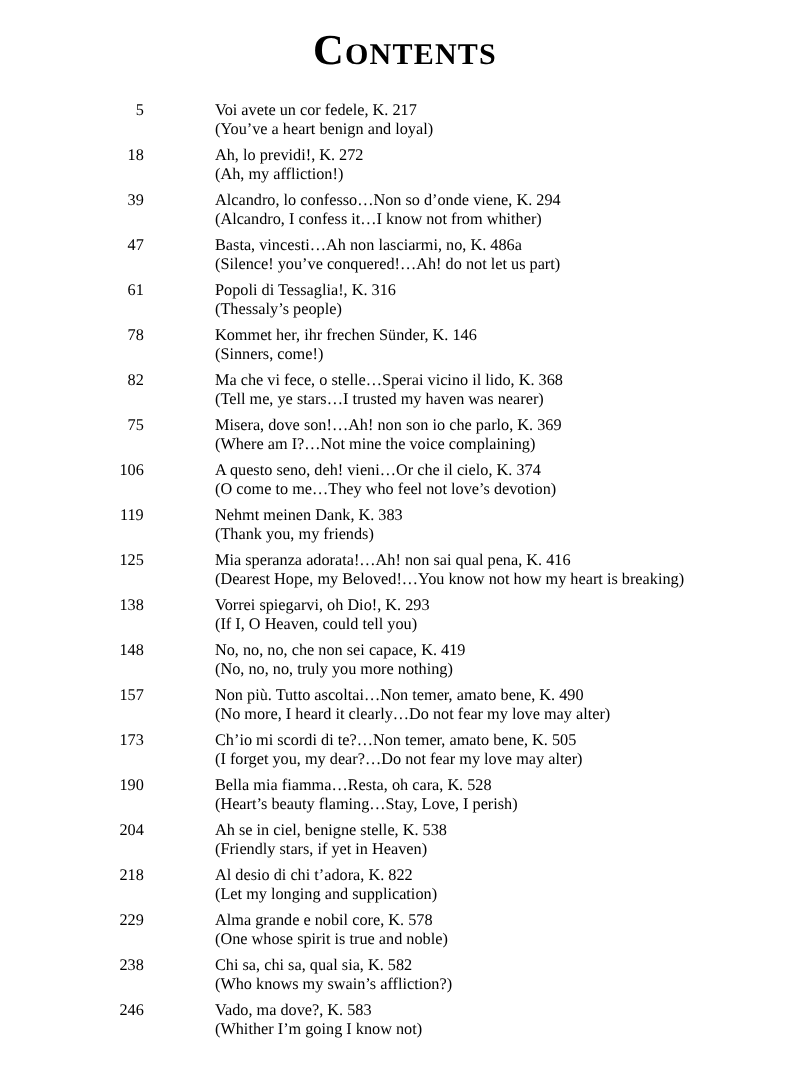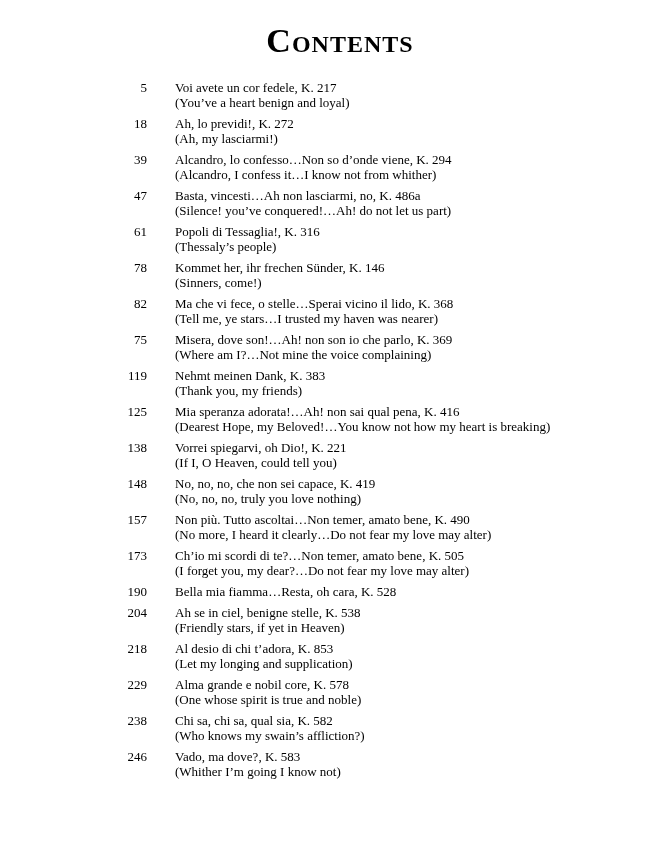--- a/index.html
+++ b/index.html
@@ -10,21 +10,20 @@
   .page {
     position: relative;
     width: 648px;
     height: 864px;
     background: #ffffff;
     color: #000000;
     font-family: "Liberation Serif", "DejaVu Serif", serif;
     overflow: hidden;
     box-sizing: border-box;
     padding-top: 24px;
-    padding-left: 32px;
   }
   .page-title {
     text-align: center;
     font-variant: small-caps;
     text-transform: lowercase;
     font-size: 34px;
     font-weight: 600;
     letter-spacing: 1px;
     line-height: 1;
     margin-bottom: 22px;
@@ -41,21 +40,21 @@
     margin-bottom: 6px;
     font-size: 13px;
     line-height: 15px;
   }
   .entry .num {
     width: 115px;
     text-align: right;
     flex: 0 0 115px;
   }
   .entry .text {
-    margin-left: 28px;
+    margin-left: 57px;
     max-width: 440px;
   }
   .entry .title {
     display: block;
   }
   .entry .subtitle {
     display: block;
   }
 </style>
 </head>
@@ -70,21 +69,21 @@
     <div class="text">
       <span class="title">Voi avete un cor fedele, K. 217</span>
       <span class="subtitle">(You’ve a heart benign and loyal)</span>
     </div>
   </div>
 
   <div class="entry">
     <div class="num">18</div>
     <div class="text">
       <span class="title">Ah, lo previdi!, K. 272</span>
-      <span class="subtitle">(Ah, my lasciarmi!)</span>
+      <span class="subtitle">(Ah, my affliction!)</span>
     </div>
   </div>
 
   <div class="entry">
     <div class="num">39</div>
     <div class="text">
       <span class="title">Alcandro, lo confesso…Non so d’onde viene, K. 294</span>
       <span class="subtitle">(Alcandro, I confess it…I know not from whither)</span>
     </div>
   </div>
@@ -122,50 +121,57 @@
   </div>
 
   <div class="entry">
     <div class="num">75</div>
     <div class="text">
       <span class="title">Misera, dove son!…Ah! non son io che parlo, K. 369</span>
       <span class="subtitle">(Where am I?…Not mine the voice complaining)</span>
     </div>
   </div>
 
+  <div class="entry">
+    <div class="num">106</div>
+    <div class="text">
+      <span class="title">A questo seno, deh! vieni…Or che il cielo, K. 374</span>
+      <span class="subtitle">(O come to me…They who feel not love’s devotion)</span>
+    </div>
+  </div>
 
   <div class="entry">
     <div class="num">119</div>
     <div class="text">
       <span class="title">Nehmt meinen Dank, K. 383</span>
       <span class="subtitle">(Thank you, my friends)</span>
     </div>
   </div>
 
   <div class="entry">
     <div class="num">125</div>
     <div class="text">
       <span class="title">Mia speranza adorata!…Ah! non sai qual pena, K. 416</span>
       <span class="subtitle">(Dearest Hope, my Beloved!…You know not how my heart is breaking)</span>
     </div>
   </div>
 
   <div class="entry">
     <div class="num">138</div>
     <div class="text">
-      <span class="title">Vorrei spiegarvi, oh Dio!, K. 221</span>
+      <span class="title">Vorrei spiegarvi, oh Dio!, K. 293</span>
       <span class="subtitle">(If I, O Heaven, could tell you)</span>
     </div>
   </div>
 
   <div class="entry">
     <div class="num">148</div>
     <div class="text">
       <span class="title">No, no, no, che non sei capace, K. 419</span>
-      <span class="subtitle">(No, no, no, truly you love nothing)</span>
+      <span class="subtitle">(No, no, no, truly you more nothing)</span>
     </div>
   </div>
 
   <div class="entry">
     <div class="num">157</div>
     <div class="text">
       <span class="title">Non più. Tutto ascoltai…Non temer, amato bene, K. 490</span>
       <span class="subtitle">(No more, I heard it clearly…Do not fear my love may alter)</span>
     </div>
   </div>
@@ -175,35 +181,36 @@
     <div class="text">
       <span class="title">Ch’io mi scordi di te?…Non temer, amato bene, K. 505</span>
       <span class="subtitle">(I forget you, my dear?…Do not fear my love may alter)</span>
     </div>
   </div>
 
   <div class="entry">
     <div class="num">190</div>
     <div class="text">
       <span class="title">Bella mia fiamma…Resta, oh cara, K. 528</span>
+      <span class="subtitle">(Heart’s beauty flaming…Stay, Love, I perish)</span>
     </div>
   </div>
 
   <div class="entry">
     <div class="num">204</div>
     <div class="text">
       <span class="title">Ah se in ciel, benigne stelle, K. 538</span>
       <span class="subtitle">(Friendly stars, if yet in Heaven)</span>
     </div>
   </div>
 
   <div class="entry">
     <div class="num">218</div>
     <div class="text">
-      <span class="title">Al desio di chi t’adora, K. 853</span>
+      <span class="title">Al desio di chi t’adora, K. 822</span>
       <span class="subtitle">(Let my longing and supplication)</span>
     </div>
   </div>
 
   <div class="entry">
     <div class="num">229</div>
     <div class="text">
       <span class="title">Alma grande e nobil core, K. 578</span>
       <span class="subtitle">(One whose spirit is true and noble)</span>
     </div>

